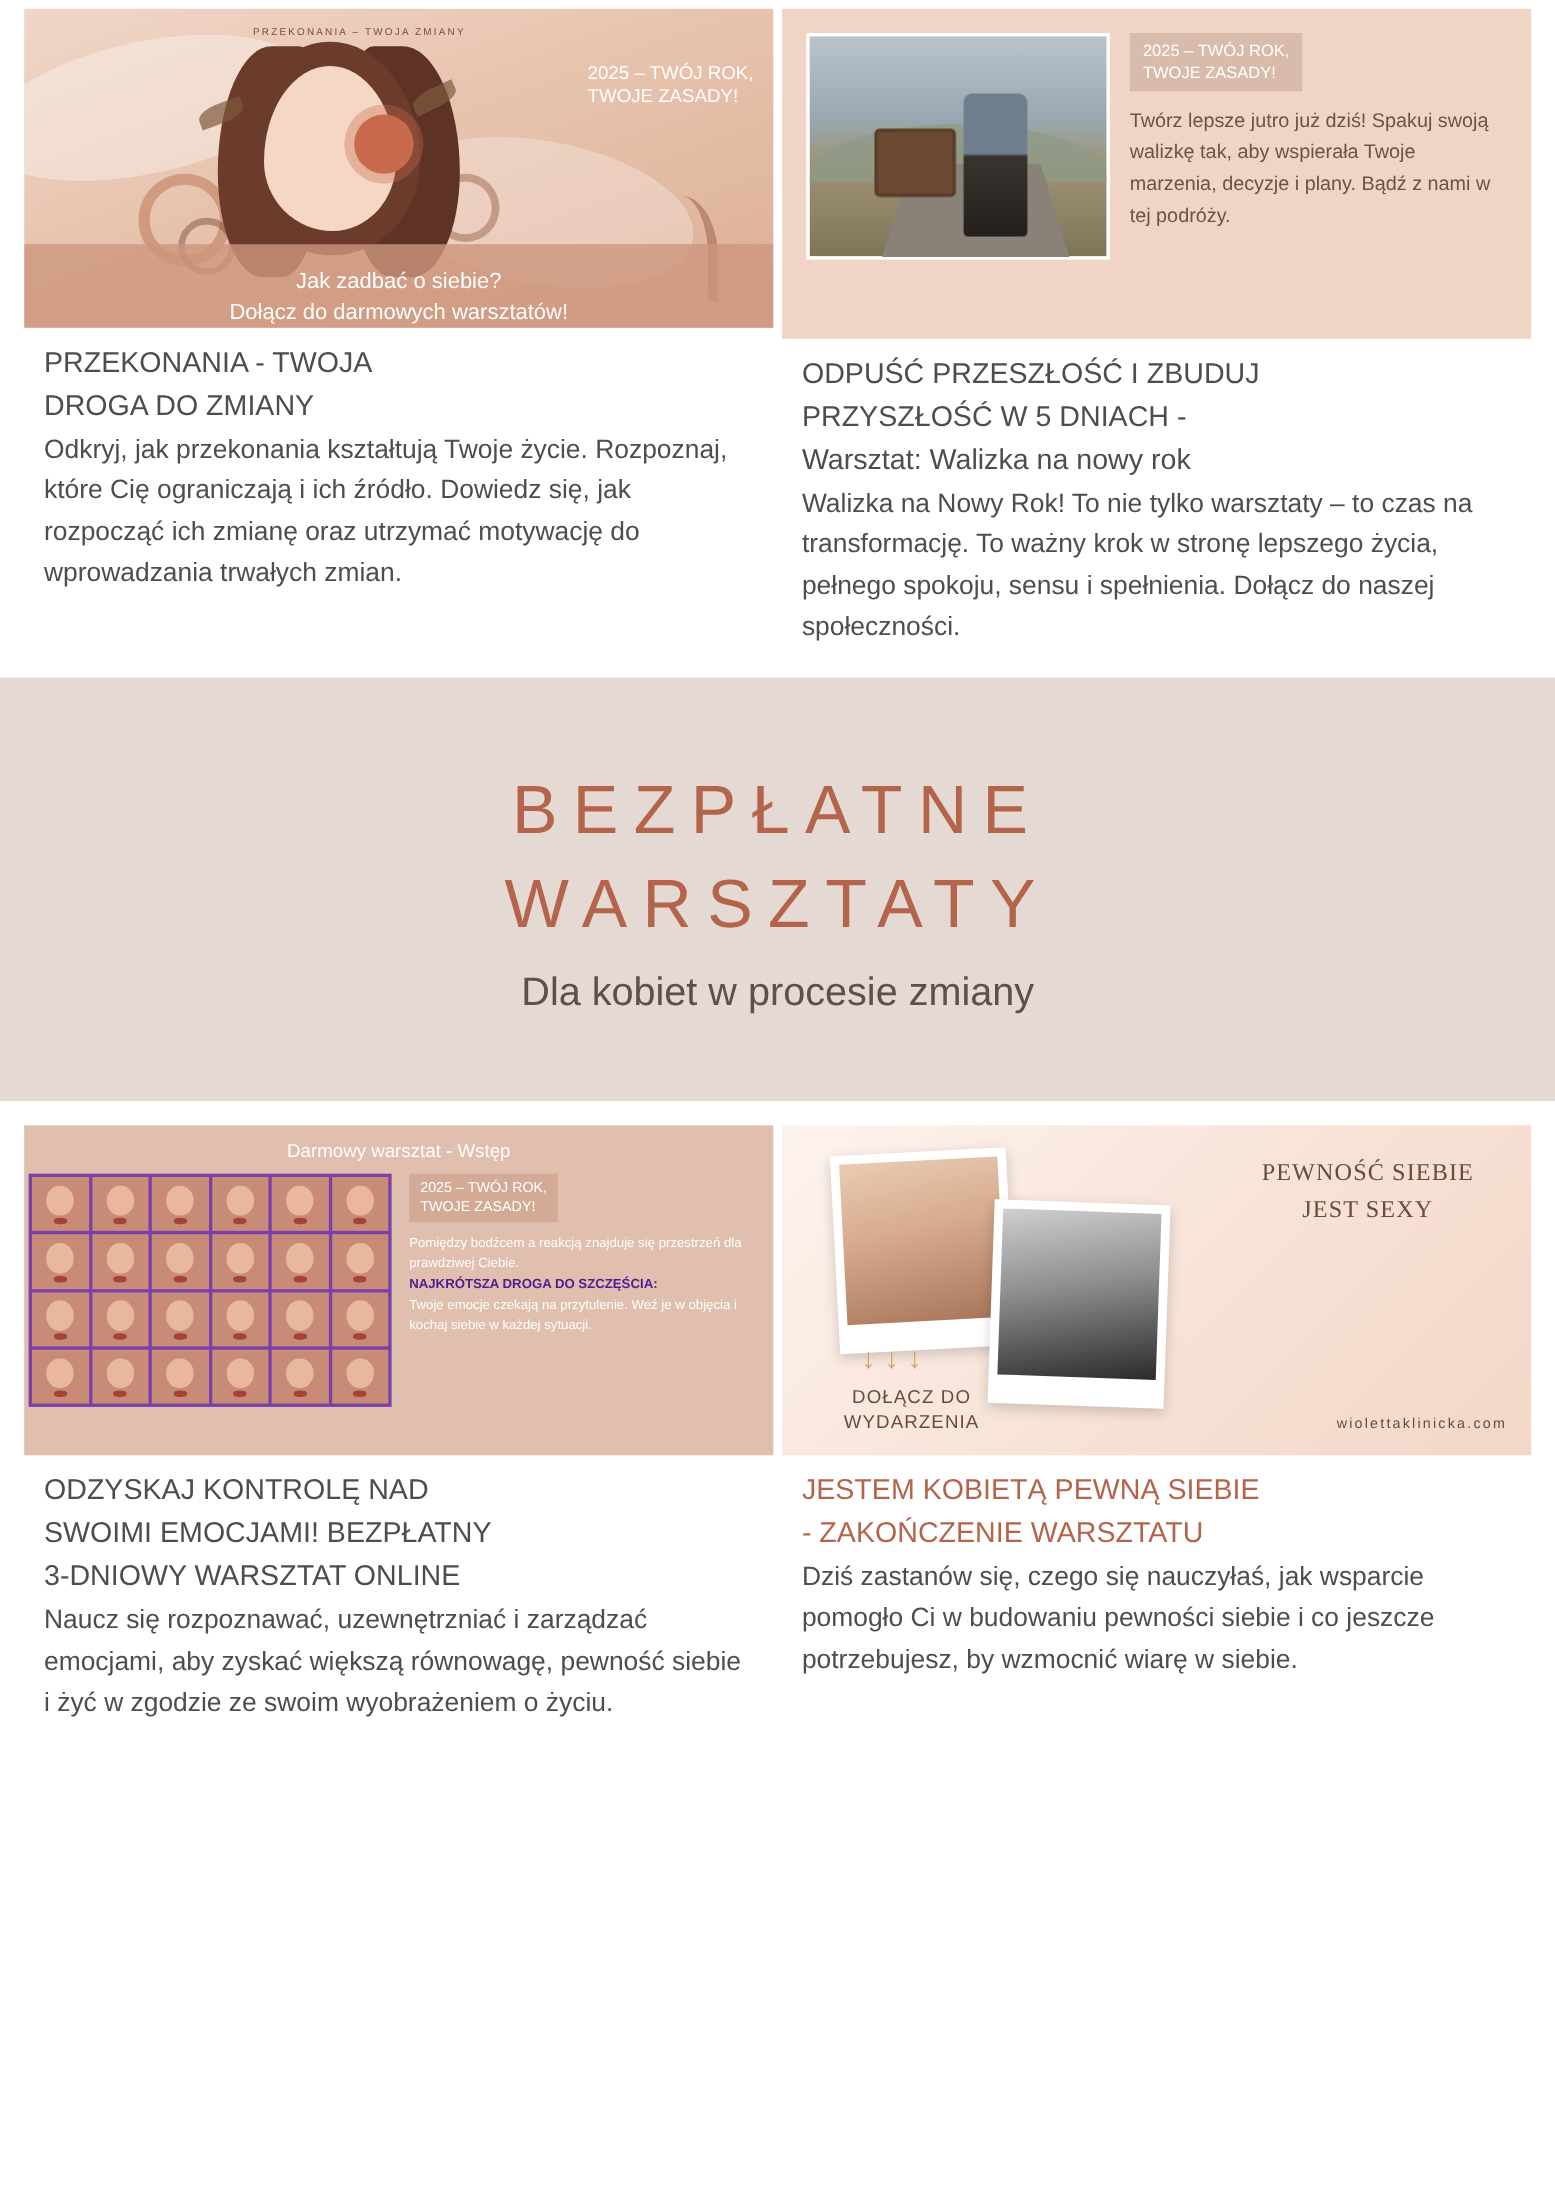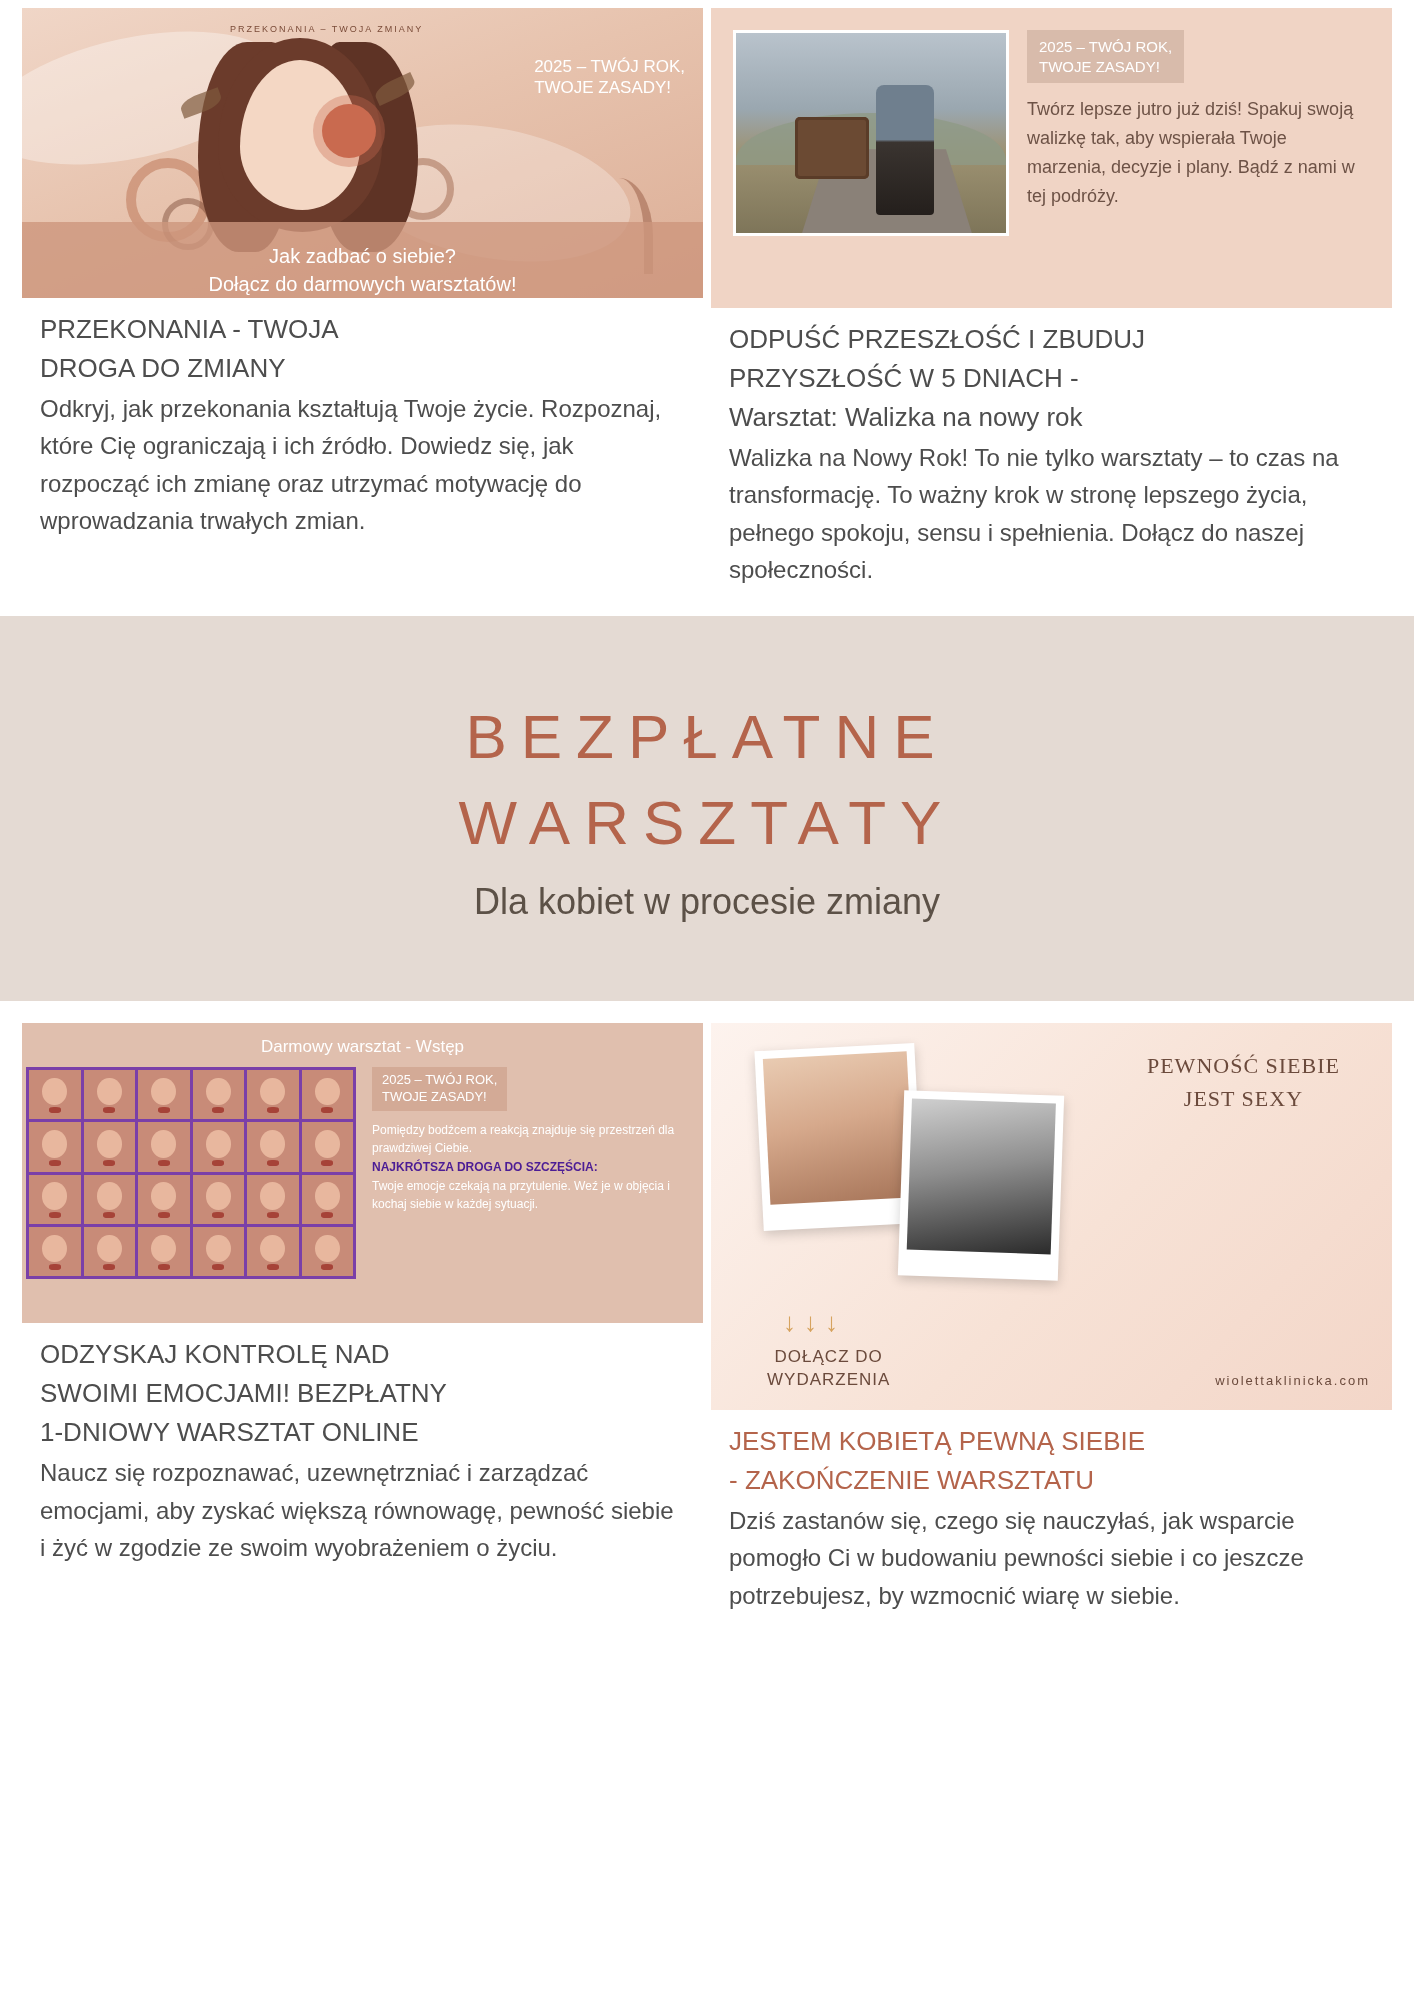--- a/index.html
+++ b/index.html
@@ -273,21 +273,21 @@
   .b3 .stxt {
     font-size: 12px;
     line-height: 1.55;
     color: #ffffff;
   }
   .b3 .stxt .hl { color: #4c1d95; font-weight: bold; }
 
   
   .b4 {
     background: linear-gradient(135deg,#fdf3ee 0%,#f7e2d6 55%,#f3d6c8 100%);
-    height: 387px;
+    height: 300px;
     position: relative;
   }
   .b4 .pol {
     position: absolute;
     background: #ffffff;
     box-shadow: 0 4px 12px rgba(0,0,0,0.18);
     padding: 8px 8px 26px 8px;
     box-sizing: border-box;
   }
   .b4 .pol1 { left: 48px; top: 24px; width: 160px; height: 180px; transform: rotate(-3deg); }
@@ -503,21 +503,21 @@
               <div>Pomiędzy bodźcem a reakcją znajduje się przestrzeń dla prawdziwej Ciebie.</div>
               <div class="hl">NAJKRÓTSZA DROGA DO SZCZĘŚCIA:</div>
               <div>Twoje emocje czekają na przytulenie. Weź je w objęcia i kochaj siebie w każdej sytuacji.</div>
             </div>
           </div>
         </div>
       </div>
       <div class="card-body">
         <div class="card-title">ODZYSKAJ KONTROLĘ NAD</div>
         <div class="card-title">SWOIMI EMOCJAMI! BEZPŁATNY</div>
-        <div class="card-title">1-DNIOWY WARSZTAT ONLINE</div>
+        <div class="card-title">3-DNIOWY WARSZTAT ONLINE</div>
         <p class="card-desc">Naucz się rozpoznawać, uzewnętrzniać i zarządzać emocjami, aby zyskać większą równowagę, pewność siebie i żyć w zgodzie ze swoim wyobrażeniem o życiu.</p>
       </div>
     </div>
 
     <div class="card">
       <div class="banner b4">
         <div class="pol pol1">
             <div class="ph"></div>
           </div>
         <div class="pol pol2">

